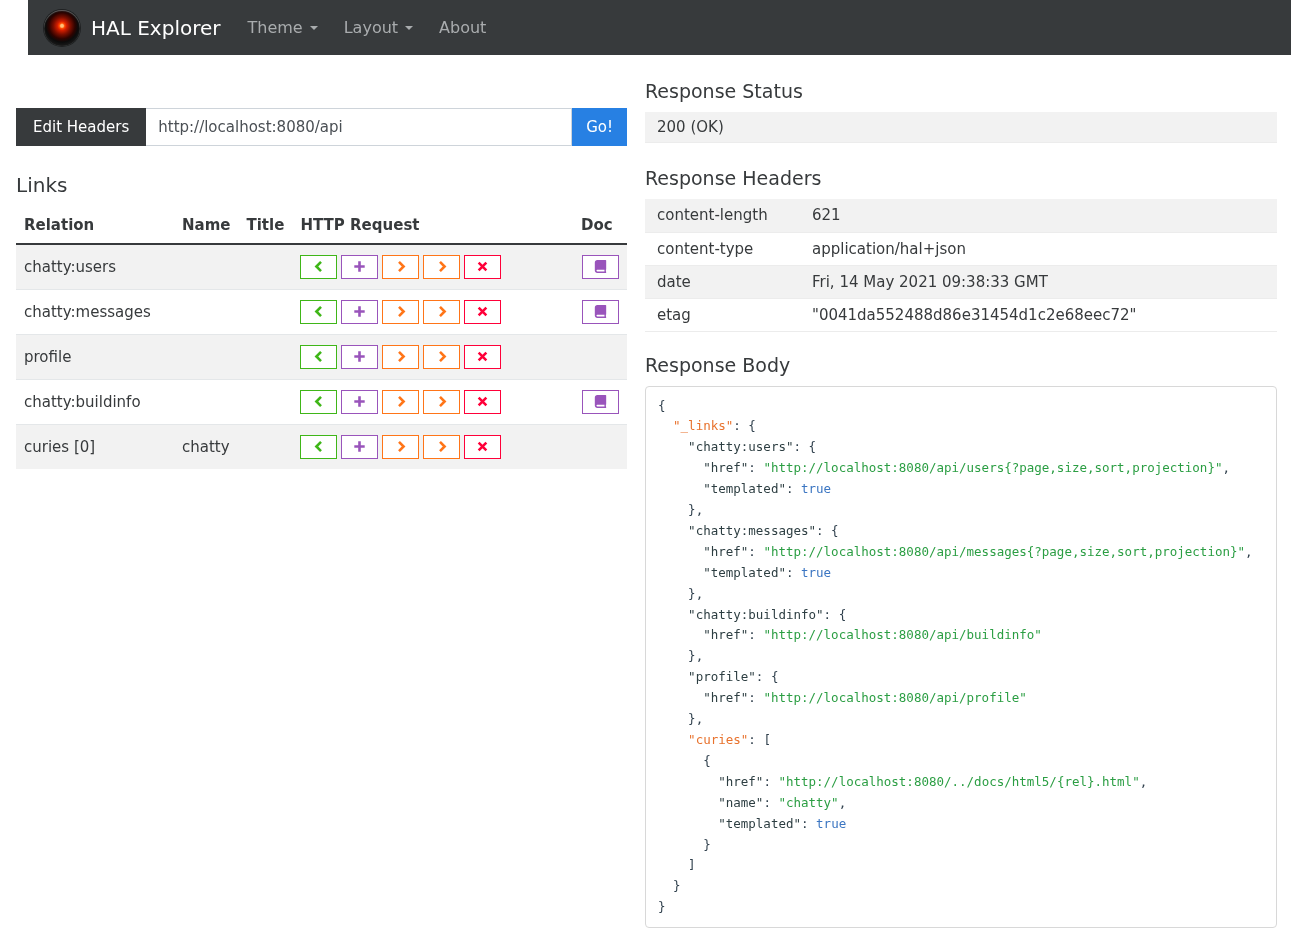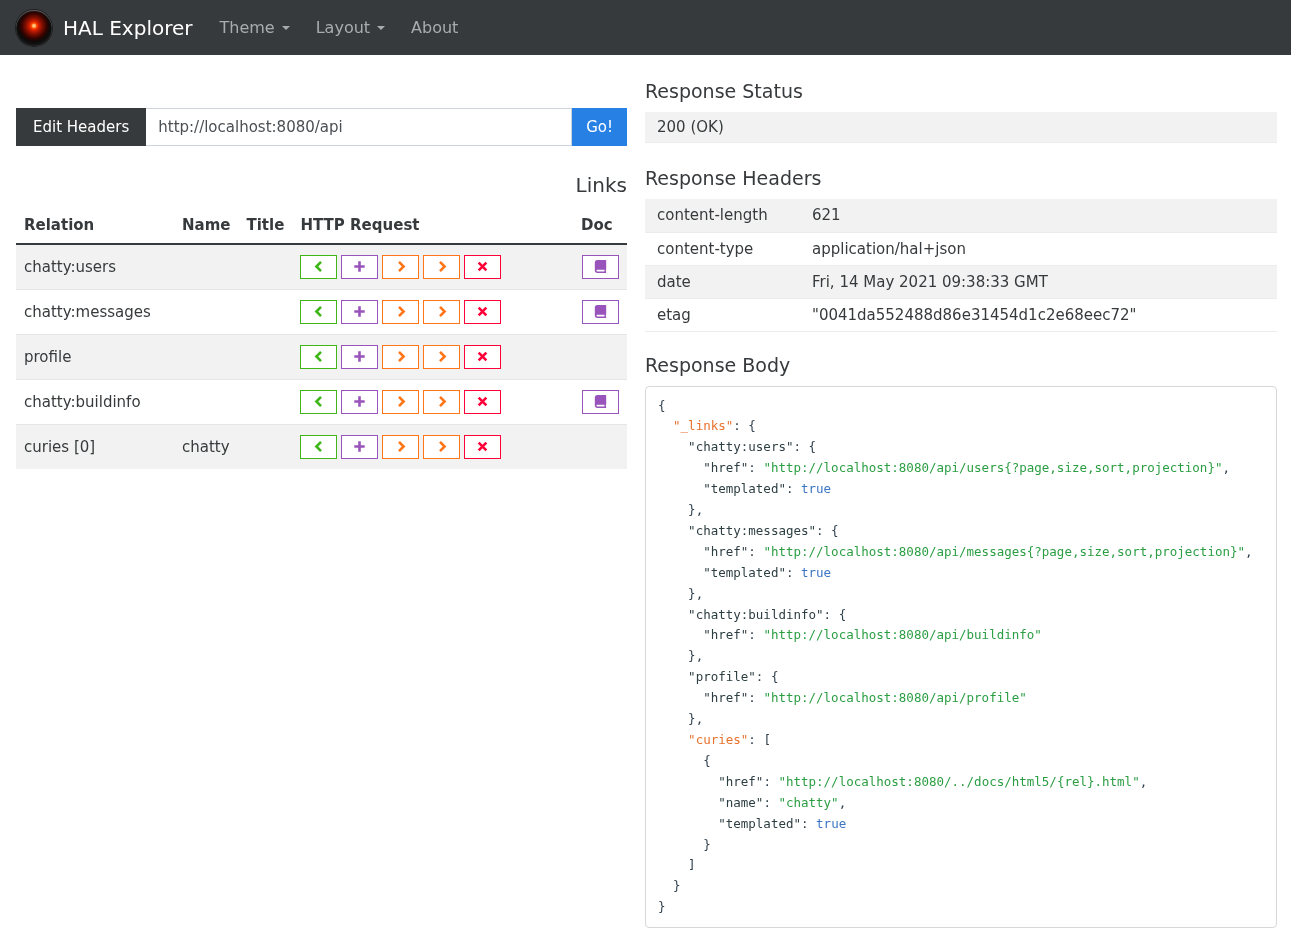--- a/index.html
+++ b/index.html
@@ -1,19 +1,19 @@
 <!DOCTYPE html>
 <html><head>
 <meta charset="utf-8">
 <style>
   * { margin:0; padding:0; box-sizing:border-box; }
   html,body { width:1291px; height:942px; background:#fff; font-family:"DejaVu Sans","Liberation Sans",sans-serif; }
 
   
-  .navbar { height:55px; background:#373a3c; display:flex; align-items:center; padding:0 16px; }
+  .navbar { height:55px; background:#373a3c; display:flex; align-items:center; padding:0 16px;margin-left:28px; }
   .hal-eye { width:36px; height:36px; border-radius:50%; flex:0 0 auto;
     background:radial-gradient(circle at 50% 44%, #ffc27a 0 5%, #ff4a00 10%, #d41e00 17%, #7b0e00 32%, #2e0300 48%, #0b0b0b 60%, #181818 72%, #6a6a6a 85%, #8a8a8a 90%, #2e2e2e 100%);
     box-shadow:0 0 0 1px #1f2122, inset 0 1px 1px rgba(255,255,255,.35); }
   .brand { color:#fff; font-size:20px; margin-left:11px; margin-right:14px; text-decoration:none; }
   .nav-links { display:flex; }
   .nav-item { color:#a9acae; font-size:16px; padding:8px 13px; cursor:pointer; display:flex; align-items:center; gap:7px; }
   .caret { width:0; height:0; border-left:4.5px solid transparent; border-right:4.5px solid transparent; border-top:4.5px solid #a9acae; display:inline-block; }
 
   
   .main { display:flex; gap:18px; padding:25px 14px 0 16px; align-items:flex-start; }
@@ -21,21 +21,21 @@
   .right-col { flex:1 1 auto; min-width:0; }
 
   
   .request-bar { display:flex; height:38px; }
   .btn-edit-headers { background:#373a3c; color:#fff; border:1px solid #373a3c; font-size:15px; padding:0 16px; cursor:pointer; font-family:inherit; }
   .url-input { flex:1; border:1px solid #ced4da; border-left:none; padding:0 12px; font-size:15px; color:#4a4f54; font-family:inherit; outline:none; }
   .btn-go { background:#2780e3; color:#fff; border:1px solid #2780e3; font-size:15px; padding:0 13px; cursor:pointer; font-family:inherit; }
 
   
   .section-title { font-size:20px; font-weight:400; color:#373a3c; }
-  .left-col .section-title { margin-top:27px;text-align:right; }
+  .left-col .section-title { margin-top:27px; }
   .right-col .section-title { margin:0 0 10px; font-size:19px; }
   .right-col .section-title + * { margin-top:0; }
 
   
   .links-table { width:100%; border-collapse:collapse; margin-top:12px; font-size:15px; color:#373a3c; }
   .links-table th { text-align:left; font-weight:700; padding:7px 8px 9px; border-bottom:2px solid #373a3c; }
   .links-table td { padding:4px 8px; border-top:1px solid #e4e7e9; vertical-align:middle; height:45px; }
   .links-table tbody tr:nth-child(odd) { background:#f2f2f2; }
   .col-relation { width:158px; } .col-name { width:58px; } .col-title { width:54px; }
   .col-doc { width:54px; text-align:right; }

